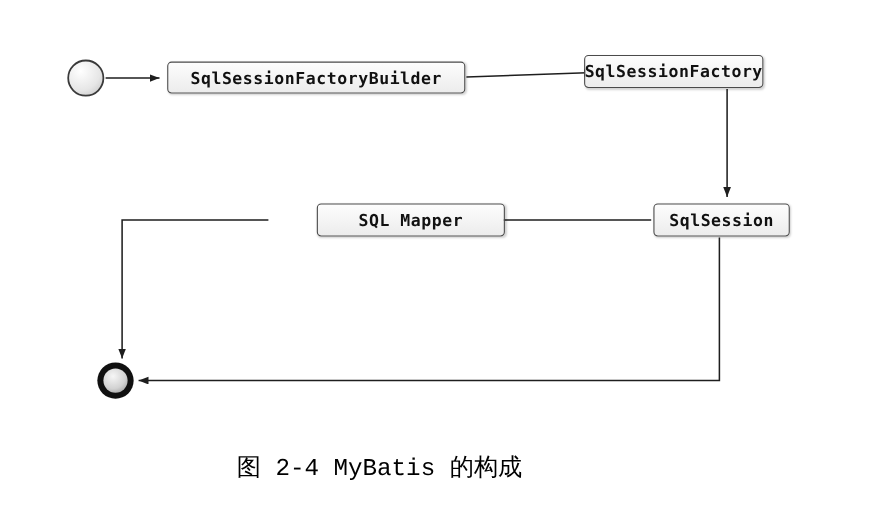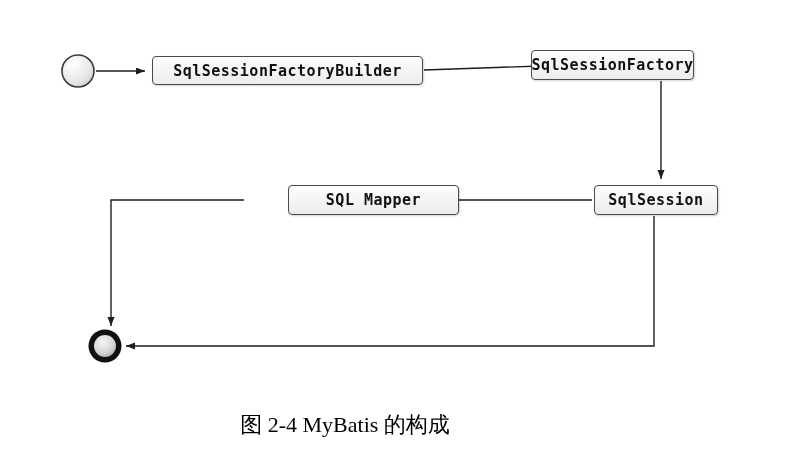--- a/index.html
+++ b/index.html
@@ -43,21 +43,21 @@
   #node-builder { left: 152px; top: 56px;  width: 271px; height: 29px; }
   #node-factory { left: 531px; top: 50px;  width: 163px; height: 30px; }
   #node-session { left: 594px; top: 185px; width: 124px; height: 30px; }
   #node-mapper  { left: 245px; top: 185px; width: 171px; height: 30px; margin-left: 43px; }
   .caption {
     position: absolute;
     left: 0;
     top: 410px;
     width: 690px;
     text-align: center;
-    font-family: Liberation Serif, serif;
+    font-family: Liberation Mono, monospace;
     font-size: 22px;
     color: #000000;
   }
 </style>
 </head>
 <body>
 
 <div class="canvas">
 
   <svg class="edges" width="800" height="470" viewBox="0 0 800 470">

